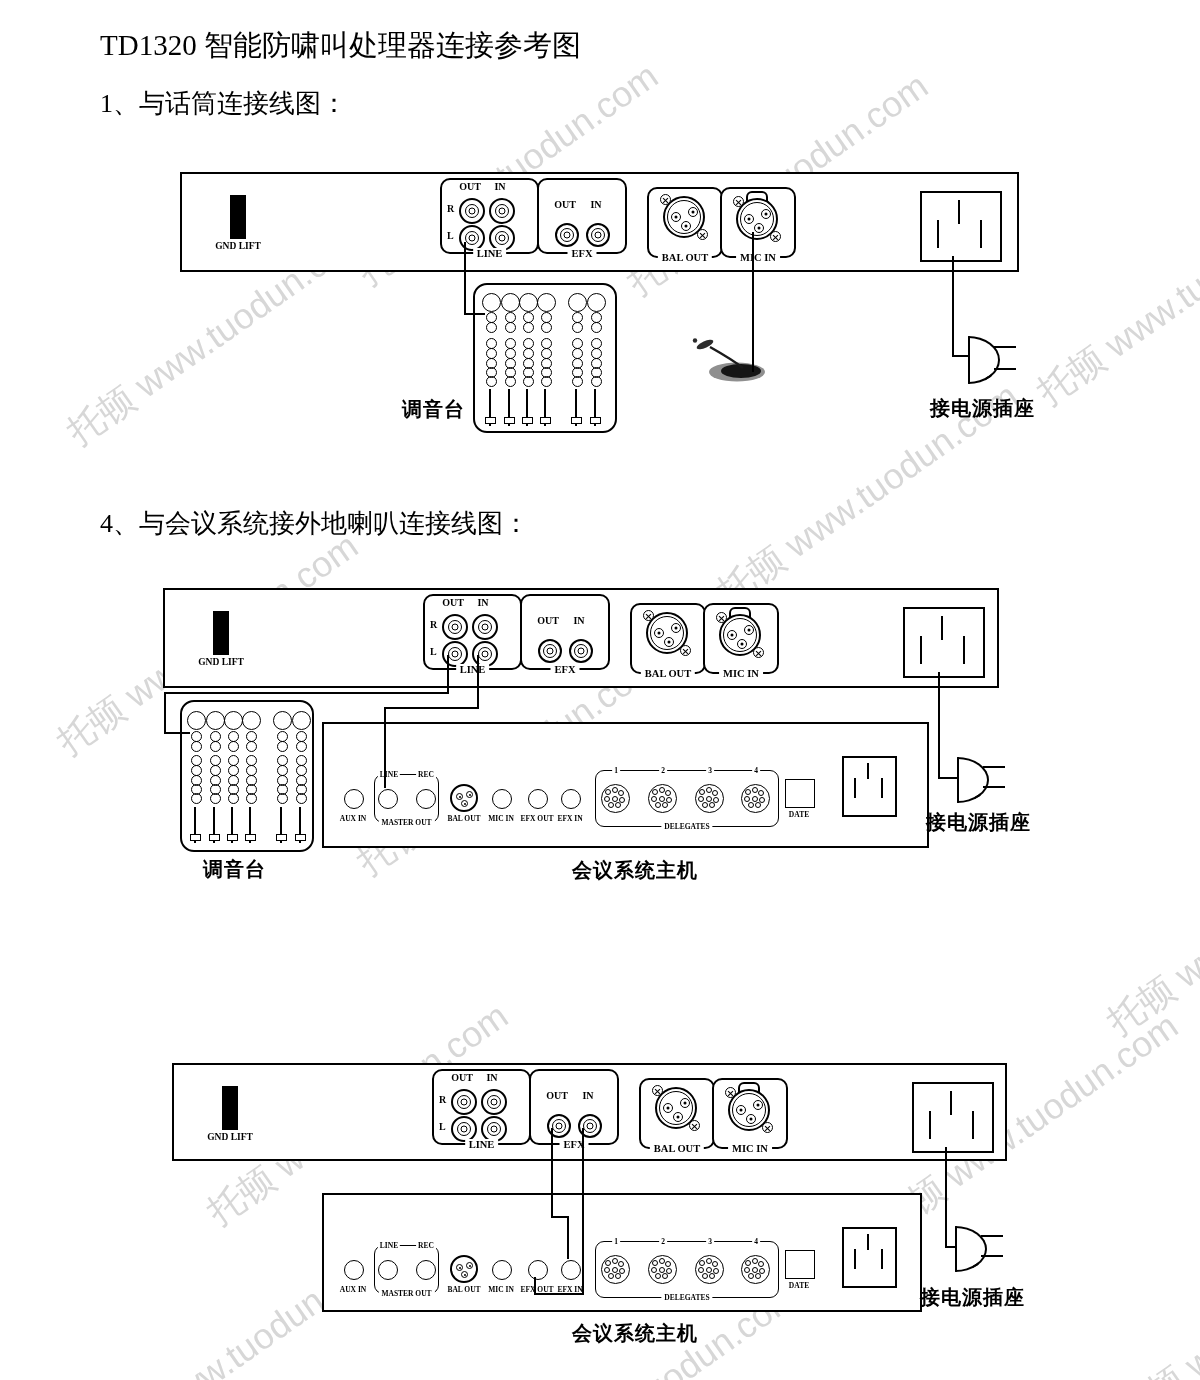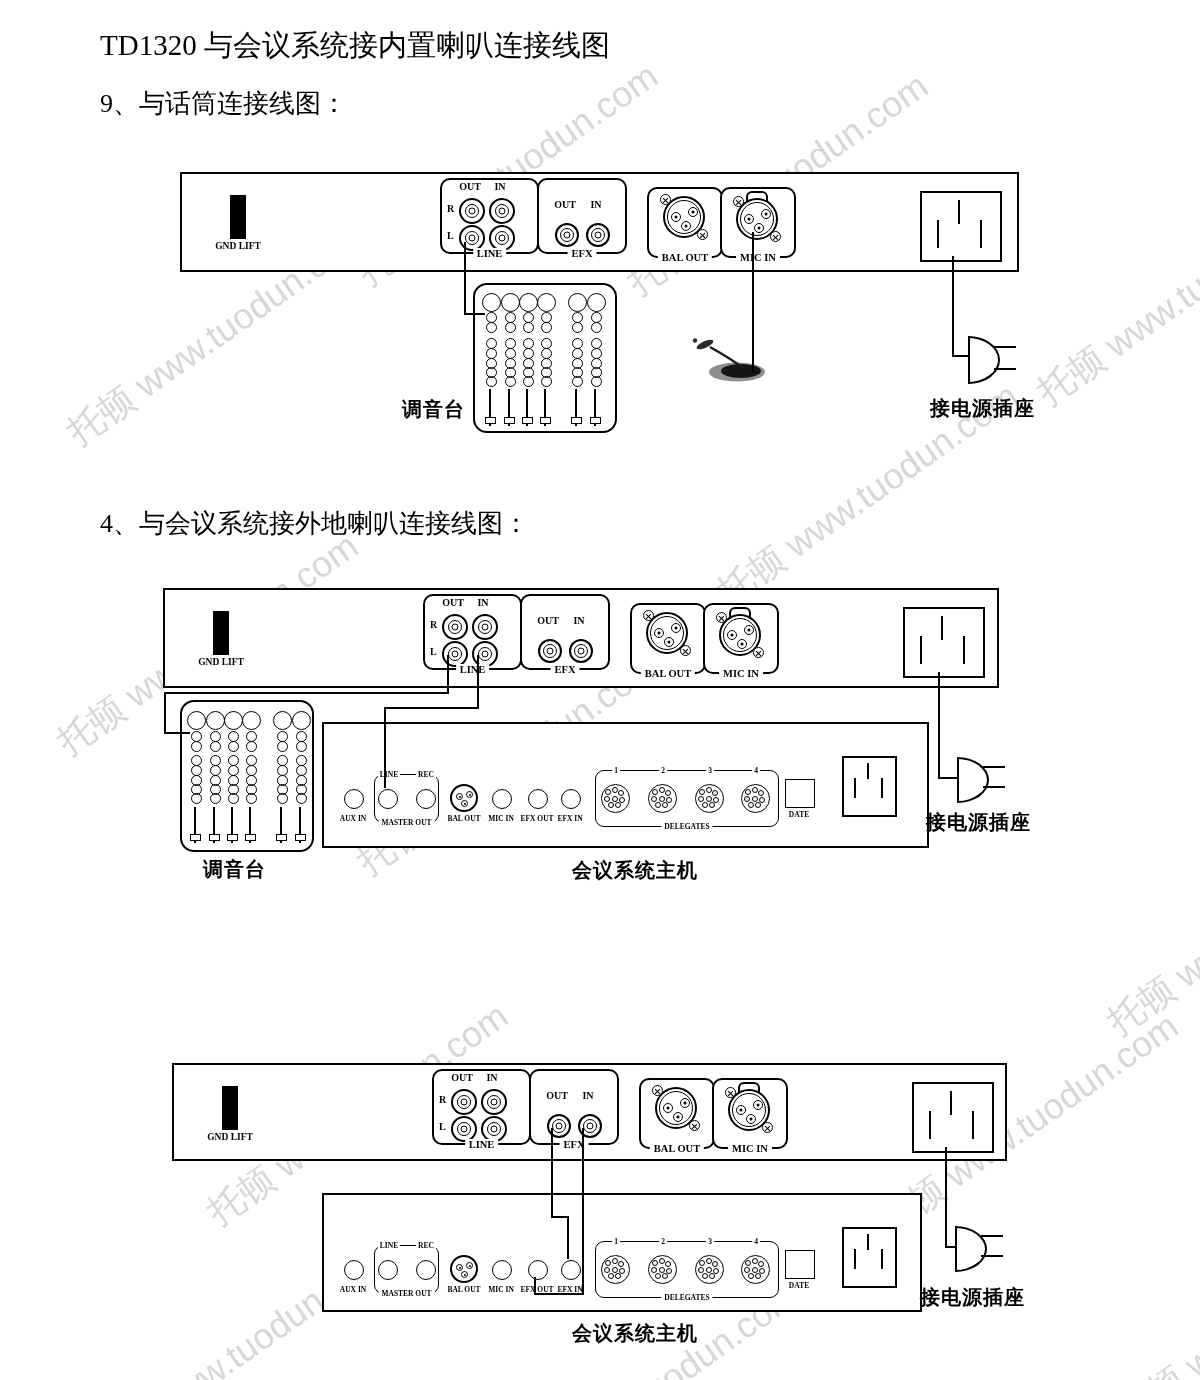--- a/index.html
+++ b/index.html
@@ -89,22 +89,22 @@
   <span class="wm" style="left:690px;top:470px">托顿 www.tuodun.com</span>
   <span class="wm" style="left:30px;top:620px">托顿 www.tuodun.com</span>
   <span class="wm" style="left:330px;top:740px">托顿 www.tuodun.com</span>
   <span class="wm" style="left:1080px;top:900px">托顿 www.tuodun.com</span>
   <span class="wm" style="left:180px;top:1090px">托顿 www.tuodun.com</span>
   <span class="wm" style="left:850px;top:1100px">托顿 www.tuodun.com</span>
   <span class="wm" style="left:60px;top:1330px">托顿 www.tuodun.com</span>
   <span class="wm" style="left:470px;top:1370px">托顿 www.tuodun.com</span>
   <span class="wm" style="left:1090px;top:1290px">托顿 www.tuodun.com</span>
 
-  <div class="title" style="left:100px;top:26px">TD1320 与会议系统接内置喇叭连接线图</div>
-  <div class="heading" style="left:100px;top:86px">9、与话筒连接线图：</div>
+  <div class="title" style="left:100px;top:26px">TD1320 智能防啸叫处理器连接参考图</div>
+  <div class="heading" style="left:100px;top:86px">1、与话筒连接线图：</div>
   <div class="heading" style="left:100px;top:506px">4、与会议系统接外地喇叭连接线图：</div>
 
   <div class="device-panel" style="left:180px;top:172px;width:835px;height:96px">
   <div class="gnd-switch" style="left:48px;top:21px"></div>
   <div class="gnd-label" style="left:16px;top:67px;width:80px">GND LIFT</div>
 
   <div class="gbox" style="left:258px;top:4px;width:95px;height:72px">
     <span class="cl" style="left:28px;top:1px">OUT</span>
     <span class="cl" style="left:58px;top:1px">IN</span>
     <span class="rl" style="top:23px">R</span>

